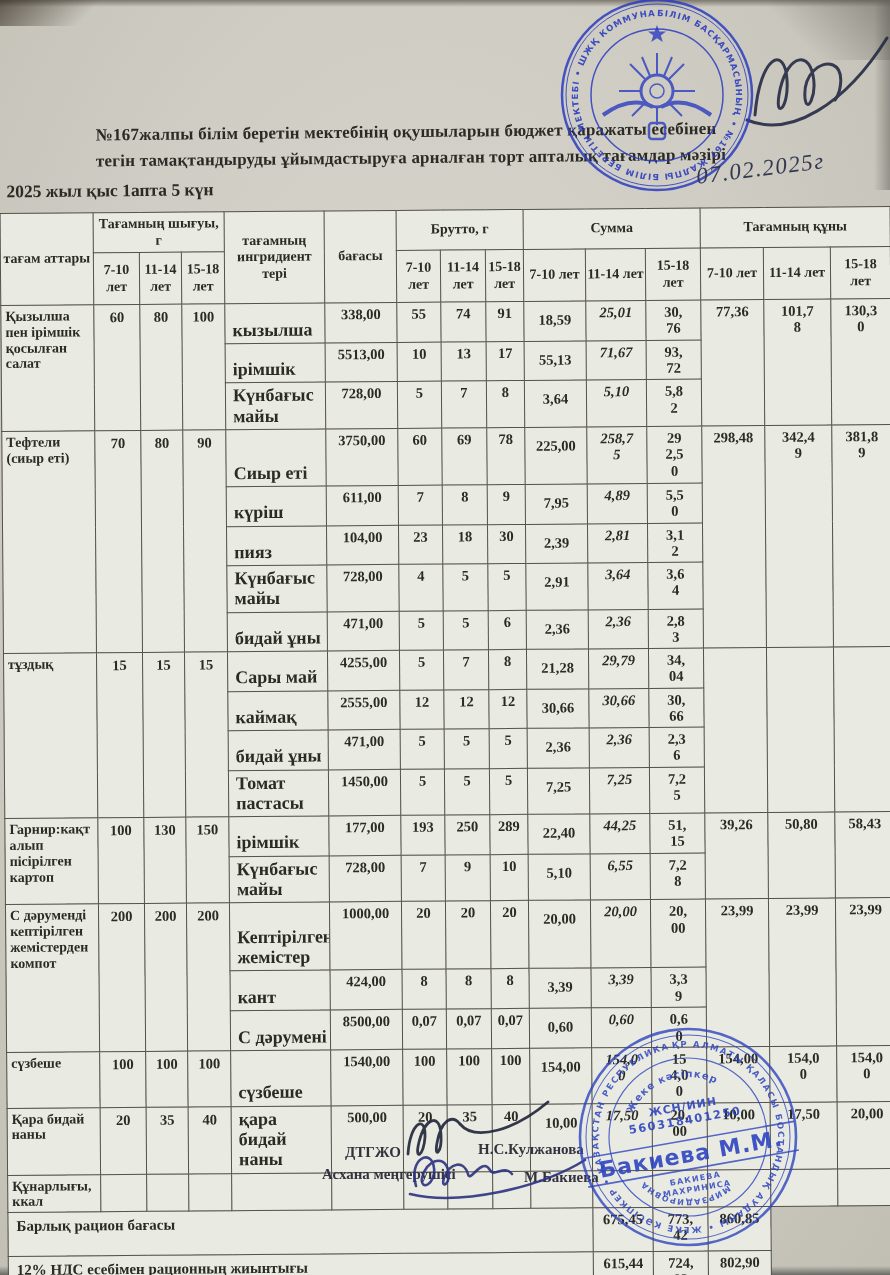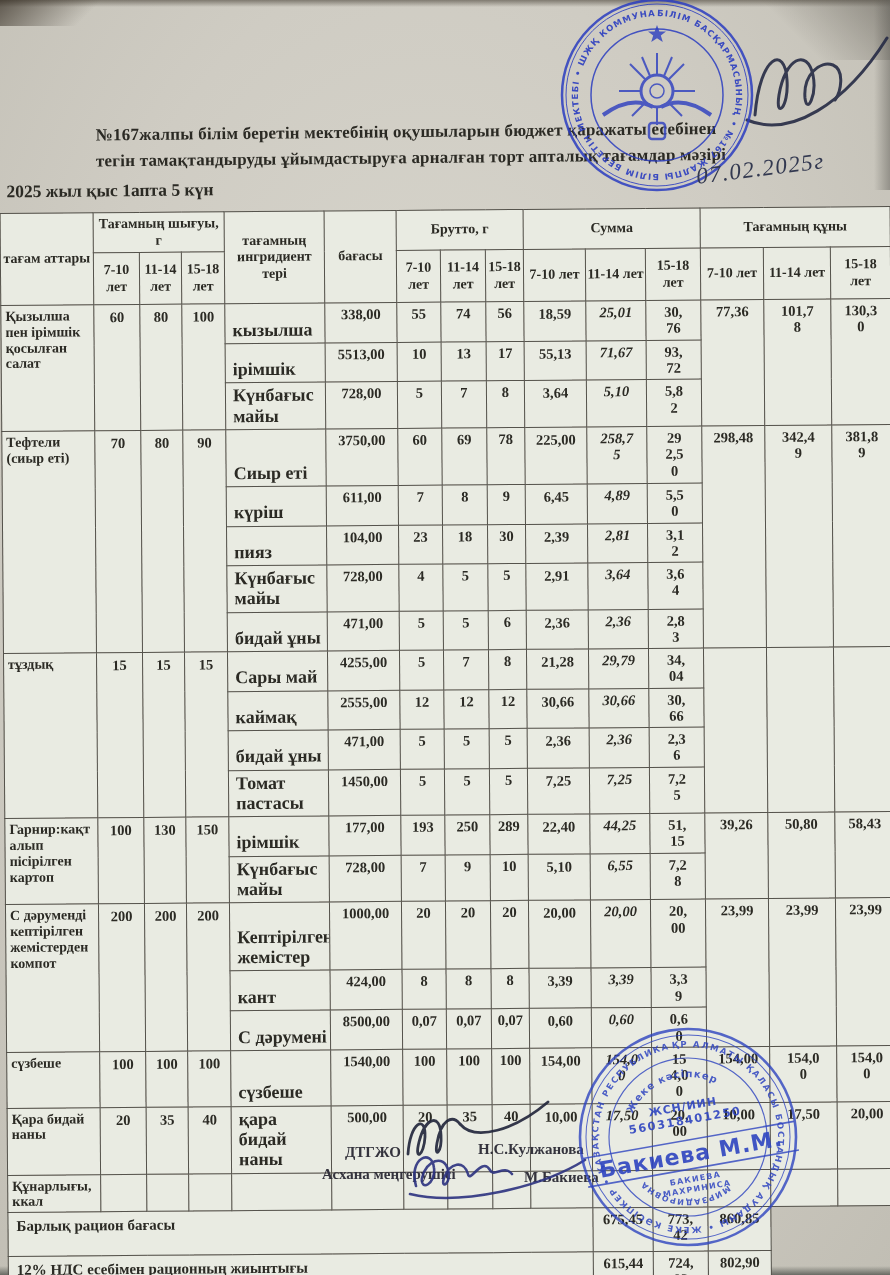--- a/index.html
+++ b/index.html
@@ -29,21 +29,21 @@
   .table-wrap{position:absolute;left:0;top:213px;width:890px;transform:rotate(-0.45deg);transform-origin:0 60px;z-index:1;}
   table{border-collapse:collapse;table-layout:fixed;width:890px;}
   td{border:1px solid #55534c;background:#e9ebe2;overflow:hidden;
      font-family:"Liberation Serif",serif;color:#2b2a24;}
   thead td{font-weight:700;font-size:14px;text-align:center;vertical-align:middle;line-height:1.15;padding:1px;}
   td.name-cell{font-weight:600;font-size:14px;text-align:left;vertical-align:top;padding:3px 2px 2px 4px;line-height:1.13;overflow-wrap:anywhere;}
   td.ing-cell{font-weight:600;font-size:18px;text-align:left;vertical-align:bottom;padding:2px 2px 3px 7px;line-height:1.13;}
   td.num{font-weight:600;font-size:14.5px;text-align:center;vertical-align:top;padding:3px 4px;word-break:break-all;line-height:1.12;}
   td.out{padding-top:4px;}
   td.price{padding:3px 3px;}
-  td.s0{padding:4px 6px;margin-left:10px;} td.s1{padding:3px 11px;font-style:italic;} td.s2{padding:3px 16px;}
+  td.s0{padding:10px 6px;margin-left:10px;} td.s1{padding:3px 11px;font-style:italic;} td.s2{padding:3px 16px;}
   td.k0{padding:3px 6px;} td.k1{padding:3px 14px;} td.k2{padding:3px 11px;}
   td.sum-label{font-weight:700;font-size:15px;text-align:left;vertical-align:top;padding:5px 8px;}
 
   .footer-text{position:absolute;z-index:2;font-size:15px;font-weight:600;color:#34333d;white-space:nowrap;}
   .sig-svg{position:absolute;z-index:3;}
   .stamp-svg{position:absolute;z-index:4;filter:blur(.3px);}
 </style>
 </head>
 <body>
 
@@ -109,21 +109,21 @@
       <tbody id="menu-body">
           <tr style="height: 40px;">
             <td rowspan="3" class="name-cell">Қызылша пен ірімшік қосылған салат</td>
             <td rowspan="3" class="num out">60</td>
             <td rowspan="3" class="num out">80</td>
             <td rowspan="3" class="num out">100</td>
             <td class="ing-cell">кызылша</td>
             <td class="num price">338,00</td>
             <td class="num">55</td>
             <td class="num">74</td>
-            <td class="num">56</td>
+            <td class="num">91</td>
             <td class="num s0">18,59</td>
             <td class="num s1">25,01</td>
             <td class="num s2">30,76</td>
             <td rowspan="3" class="num k0">77,36</td>
             <td rowspan="3" class="num k1">101,78</td>
             <td rowspan="3" class="num k2">130,30</td>
           </tr>
           <tr style="height: 26px;">
             <td class="ing-cell">ірімшік</td>
             <td class="num price">5513,00</td>
@@ -160,21 +160,21 @@
             <td rowspan="5" class="num k0">298,48</td>
             <td rowspan="5" class="num k1">342,49</td>
             <td rowspan="5" class="num k2">381,89</td>
           </tr>
           <tr style="height: 32px;">
             <td class="ing-cell">күріш</td>
             <td class="num price">611,00</td>
             <td class="num">7</td>
             <td class="num">8</td>
             <td class="num">9</td>
-            <td class="num s0">6,45</td>
+            <td class="num s0">7,95</td>
             <td class="num s1">4,89</td>
             <td class="num s2">5,50</td>
           </tr>
           <tr style="height: 28px;">
             <td class="ing-cell">пияз</td>
             <td class="num price">104,00</td>
             <td class="num">23</td>
             <td class="num">18</td>
             <td class="num">30</td>
             <td class="num s0">2,39</td>

